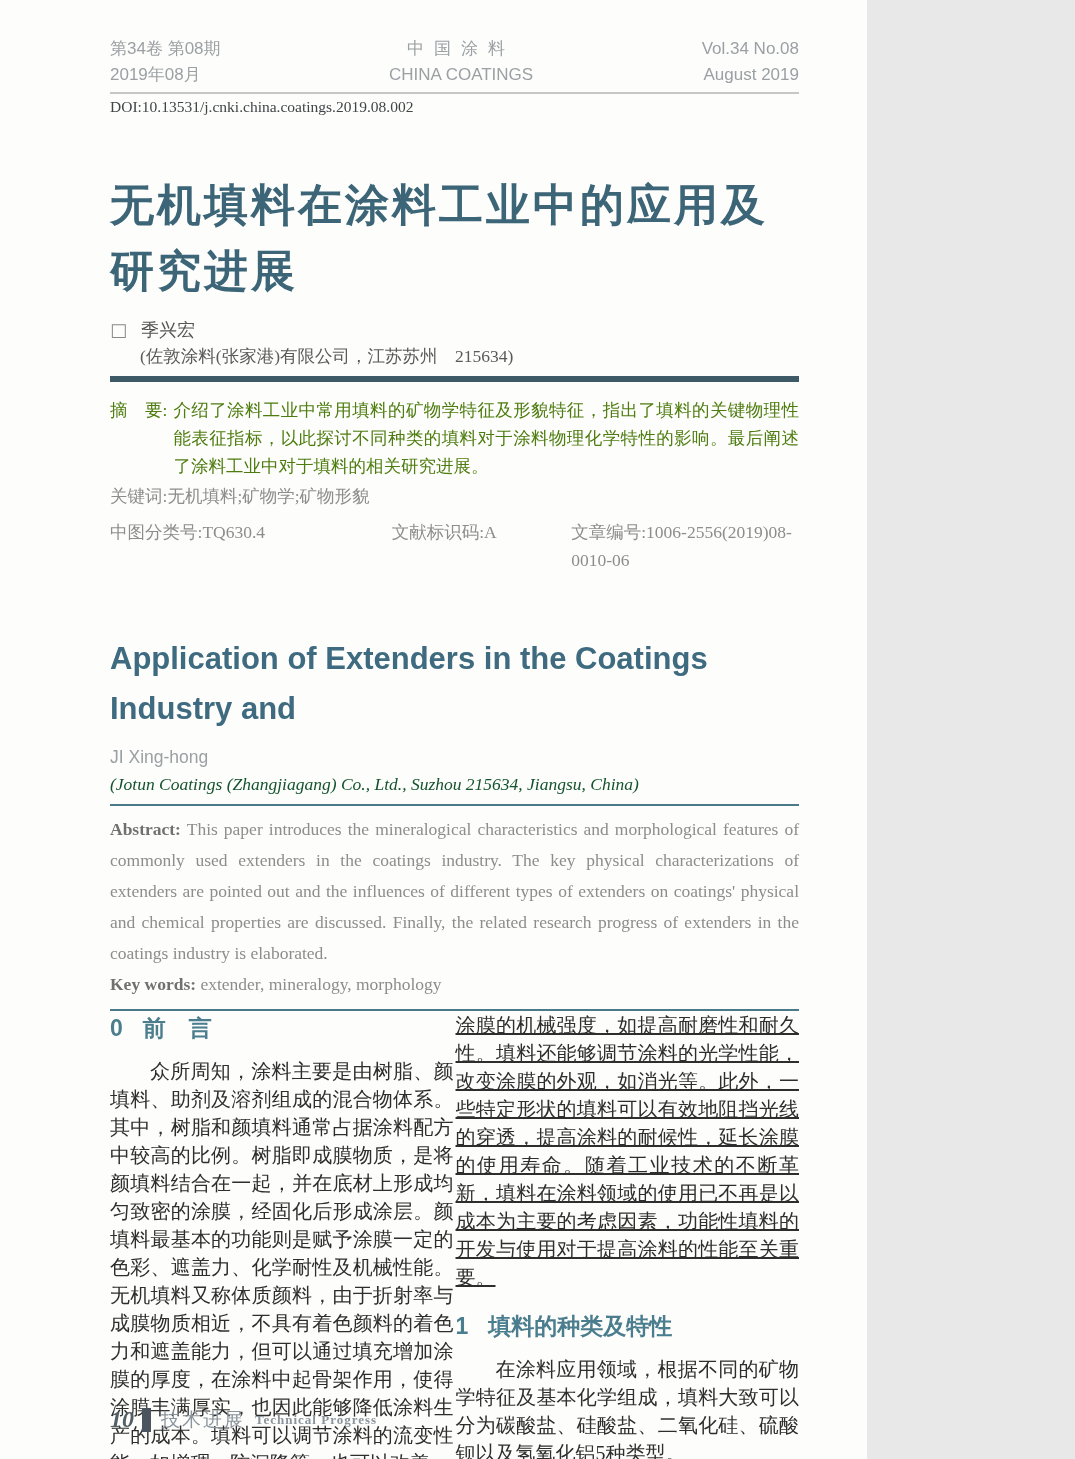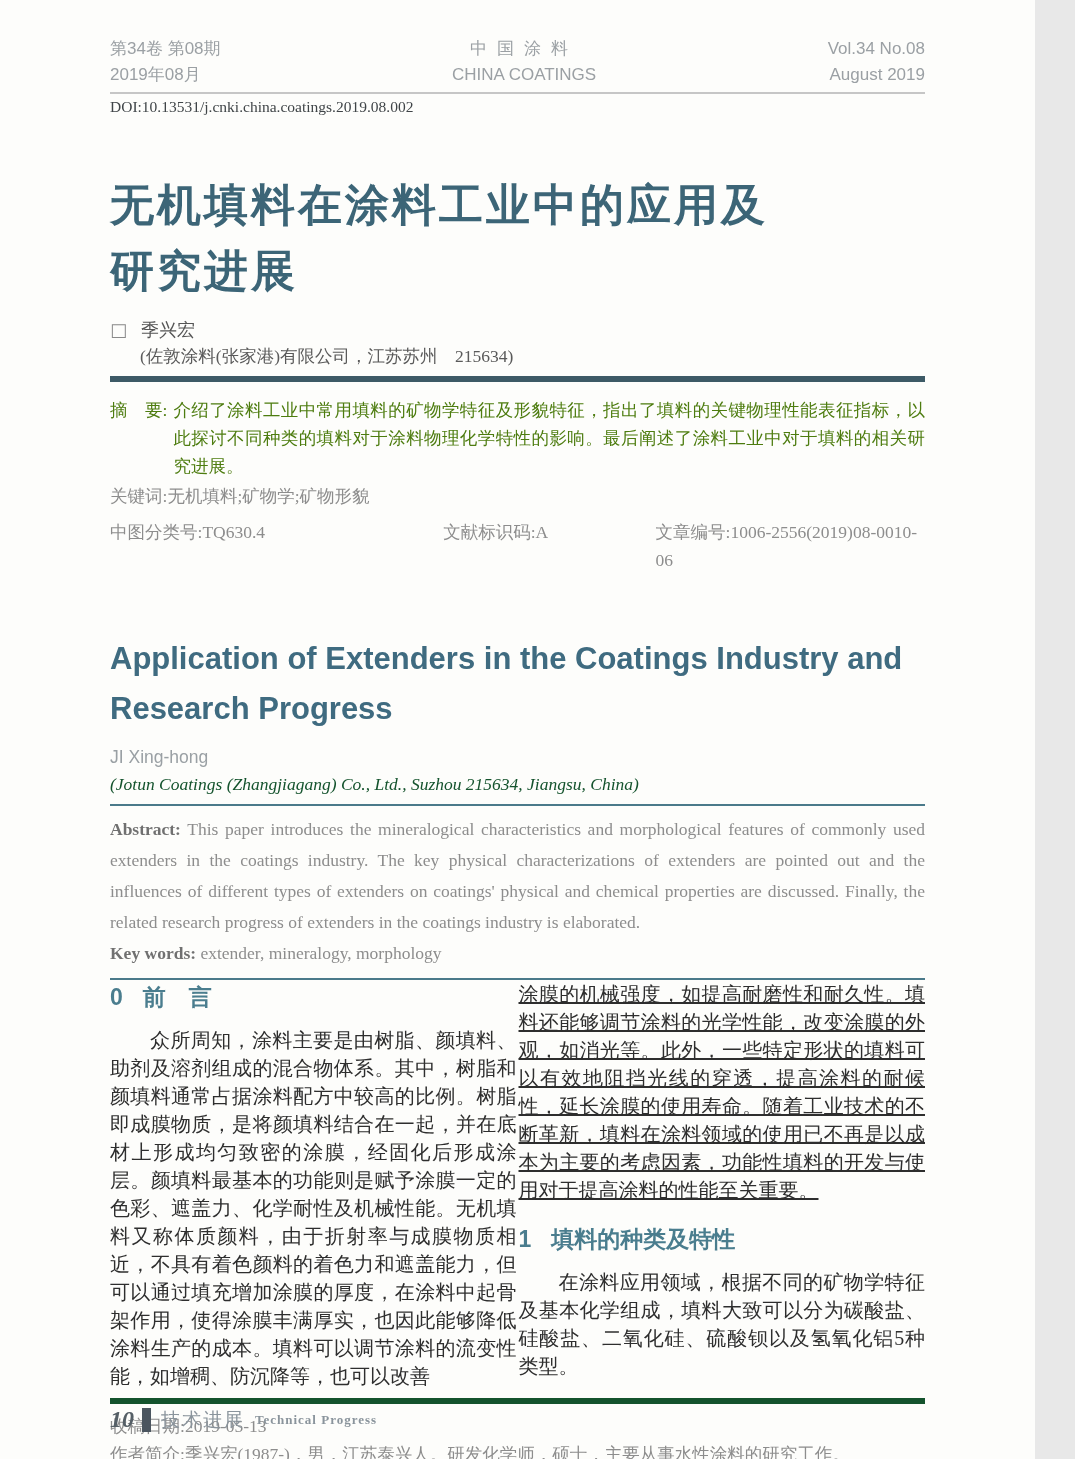--- a/index.html
+++ b/index.html
@@ -1,18 +1,18 @@
 <!DOCTYPE html>
 <html><head>
 <meta charset="utf-8">
 <style>
   html,body{margin:0;padding:0;background:#e8e8e8;}
   .page{
-    width:1035px;height:1459px;background:#fdfdfb;position:relative;
-    box-sizing:border-box;padding:36px 110px 0 110px;overflow:hidden;
+    width:867px;height:1459px;background:#fdfdfb;position:relative;
+    box-sizing:border-box;padding:36px 68px 0 110px;overflow:hidden;
     font-family:"Liberation Serif","DejaVu Serif",serif;color:#333;
   }
   
   .j-header{display:flex;justify-content:space-between;color:#9ba0a4;
     font-size:17px;line-height:1.5;font-family:"Liberation Sans","DejaVu Sans",sans-serif;}
   .j-header .c{text-align:center;}
   .j-header .r{text-align:right;}
   .j-name-cn{letter-spacing:10px;}
   .header-rule{border-bottom:2px solid #c6c6c6;margin-top:5px;}
   .doi-line{color:#3f4447;font-size:15.5px;margin-top:4px;font-family:"Liberation Serif",serif;}
@@ -102,21 +102,20 @@
     <span>关键词:</span><span>无机填料;矿物学;矿物形貌</span>
   </div>
   <div class="meta-row">
     <span class="m1"><span>中图分类号:</span><span>TQ630.4</span></span>
     <span class="m2"><span>文献标识码:</span><span>A</span></span>
     <span class="m3"><span>文章编号:</span><span>1006-2556(2019)08-0010-06</span></span>
   </div>
 
   <div class="title-en">
     <div>Application of Extenders in the Coatings Industry and</div>
-    <div>Research Progress</div>
   </div>
   <div class="author-en">JI Xing-hong</div>
   <div class="affil-en">(Jotun Coatings (Zhangjiagang) Co., Ltd., Suzhou 215634, Jiangsu, China)</div>
   <div class="teal-rule"></div>
 
   <div class="abs-en">
     <span class="blabel">Abstract:</span><span> This paper introduces the mineralogical characteristics and morphological features of commonly used extenders in the coatings industry. The key physical characterizations of extenders are pointed out and the influences of different types of extenders on coatings' physical and chemical properties are discussed. Finally, the related research progress of extenders in the coatings industry is elaborated.</span>
   </div>
   <div class="kw-en">
     <span class="blabel" style="font-weight:bold;color:#707070;">Key words:</span><span> extender, mineralogy, morphology</span>

